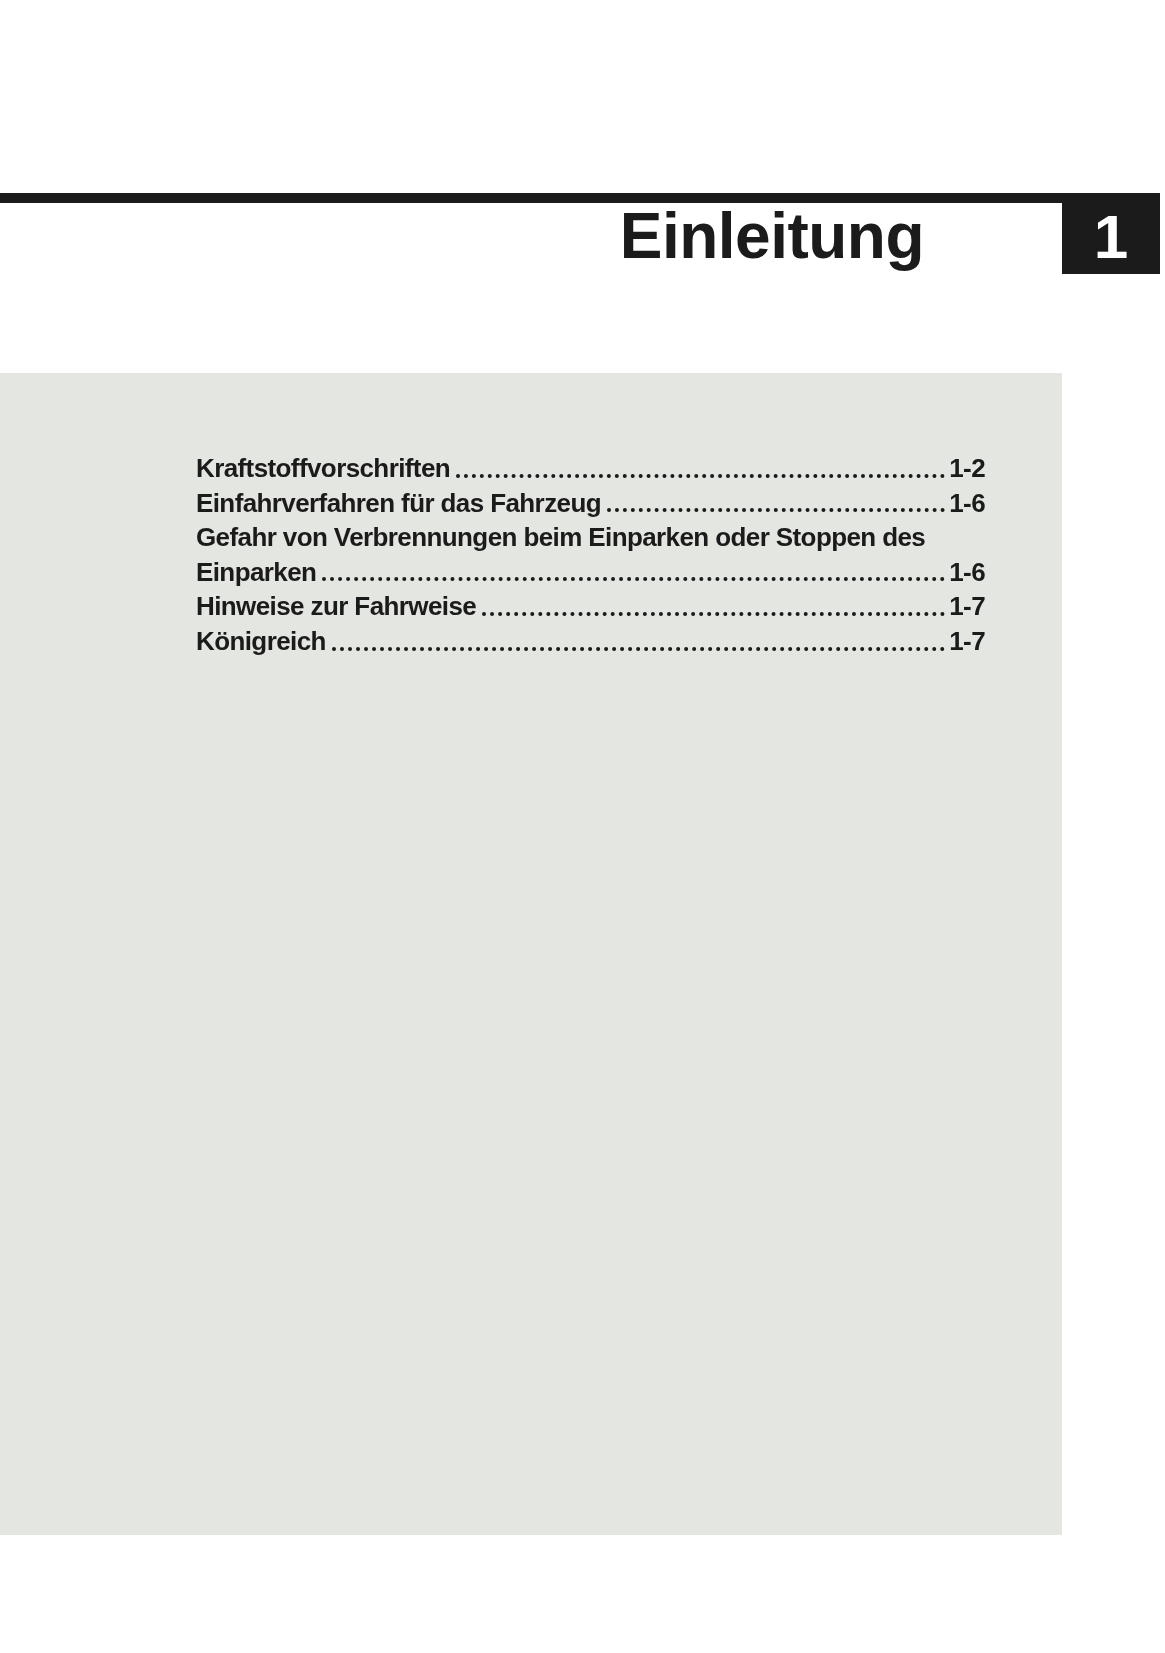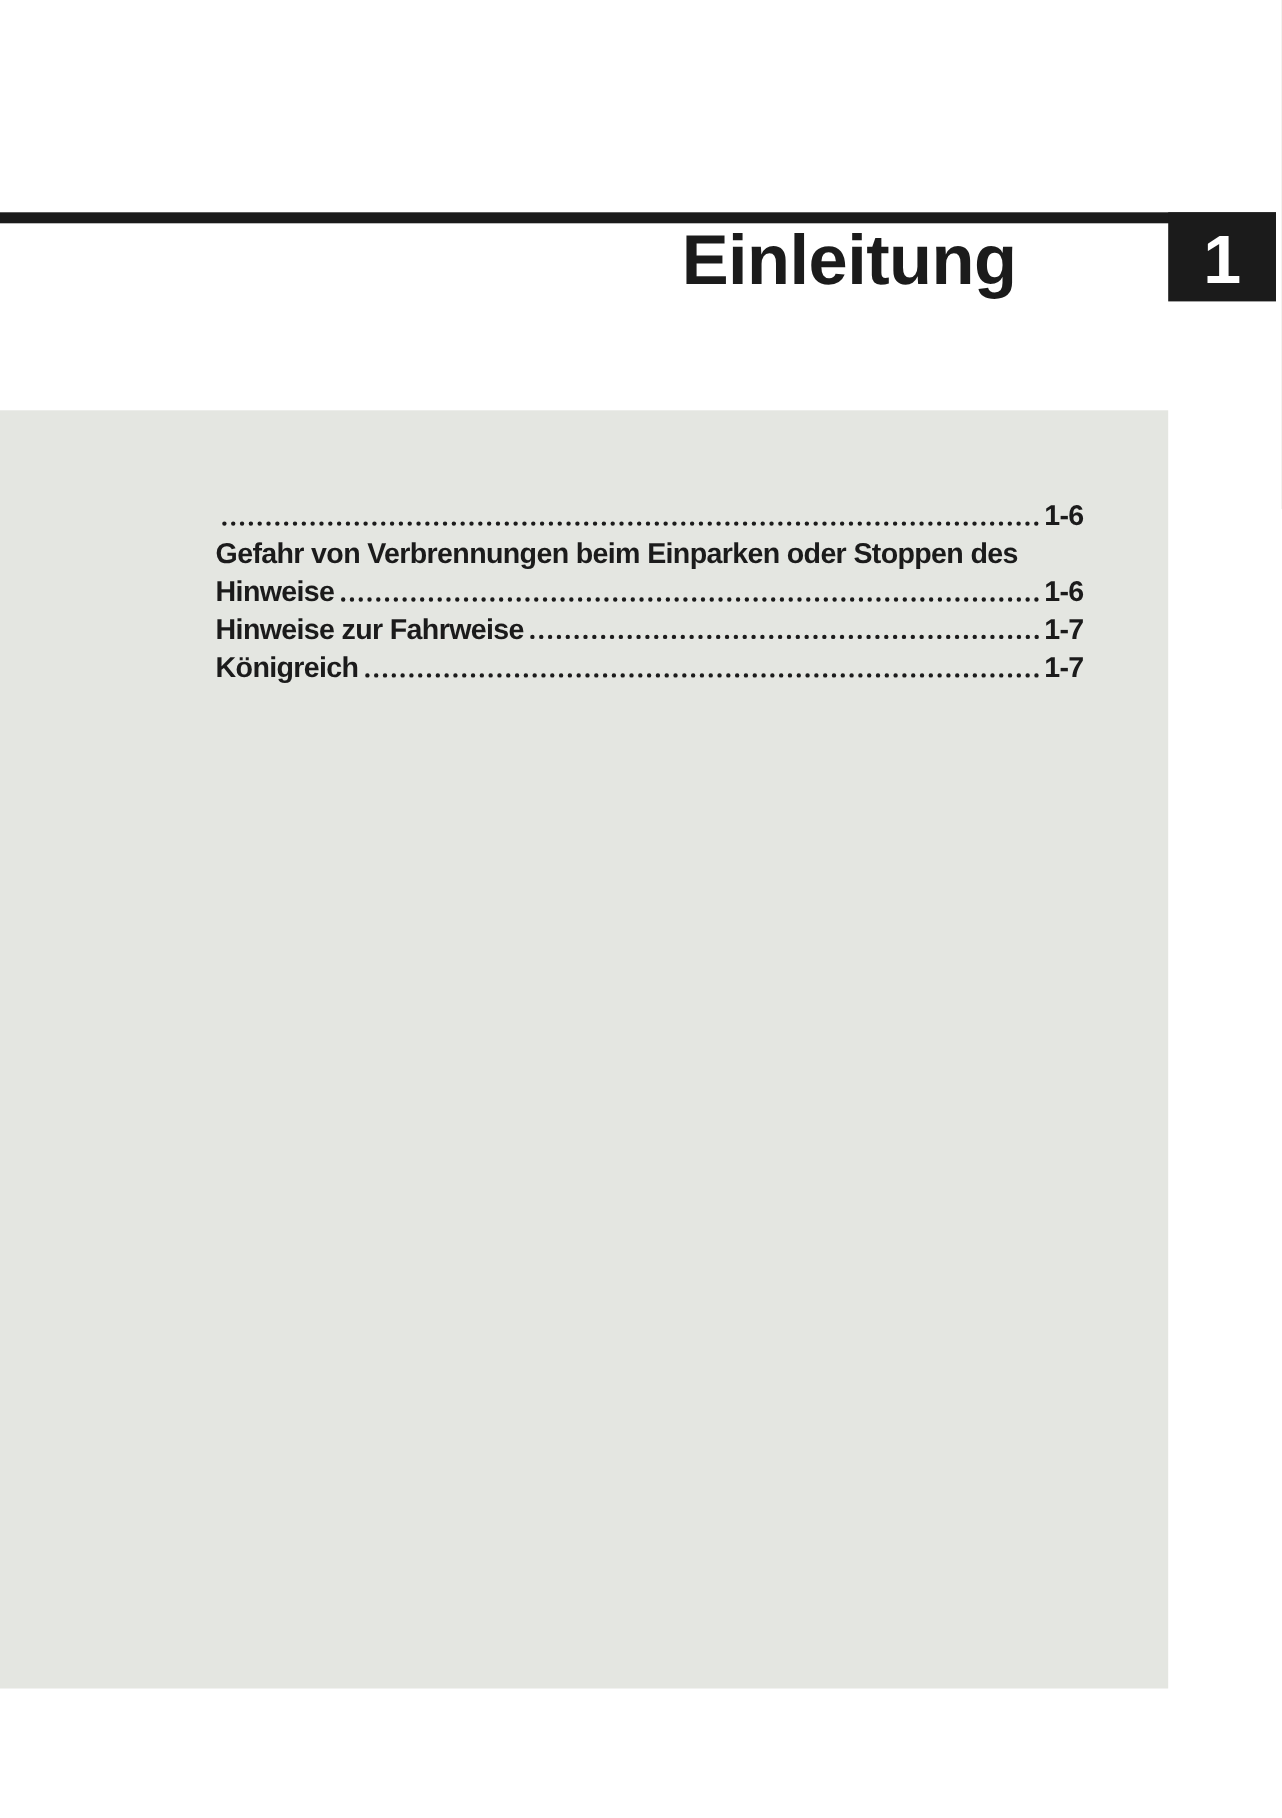--- a/index.html
+++ b/index.html
@@ -100,34 +100,40 @@
   <div class="chapter-rule"></div>
 
   <div class="chapter-title">Einleitung</div>
 
   <div class="chapter-tab">
     <span class="chapter-num">1</span>
   </div>
 
   <div class="toc-panel">
     <div class="toc-list" id="toc-list">
+  <div class="toc-row">
+    <span class="toc-text">Kraftstoffvorschriften</span>
+    <span class="toc-leader"></span>
+    <span class="toc-page">1-2</span>
+  </div>
 
 
   <div class="toc-row">
+    <span class="toc-text">Einfahrverfahren für das Fahrzeug</span>
     <span class="toc-leader"></span>
     <span class="toc-page">1-6</span>
   </div>
 
   <div class="toc-row">
     <span class="toc-text">Gefahr von Verbrennungen beim Einparken oder Stoppen des</span>
 
   </div>
 
   <div class="toc-row">
-    <span class="toc-text">Hinweise</span>
+    <span class="toc-text">Einparken</span>
     <span class="toc-leader"></span>
     <span class="toc-page">1-6</span>
   </div>
 
   <div class="toc-row">
     <span class="toc-text">Hinweise zur Fahrweise</span>
     <span class="toc-leader"></span>
     <span class="toc-page">1-7</span>
   </div>
 

